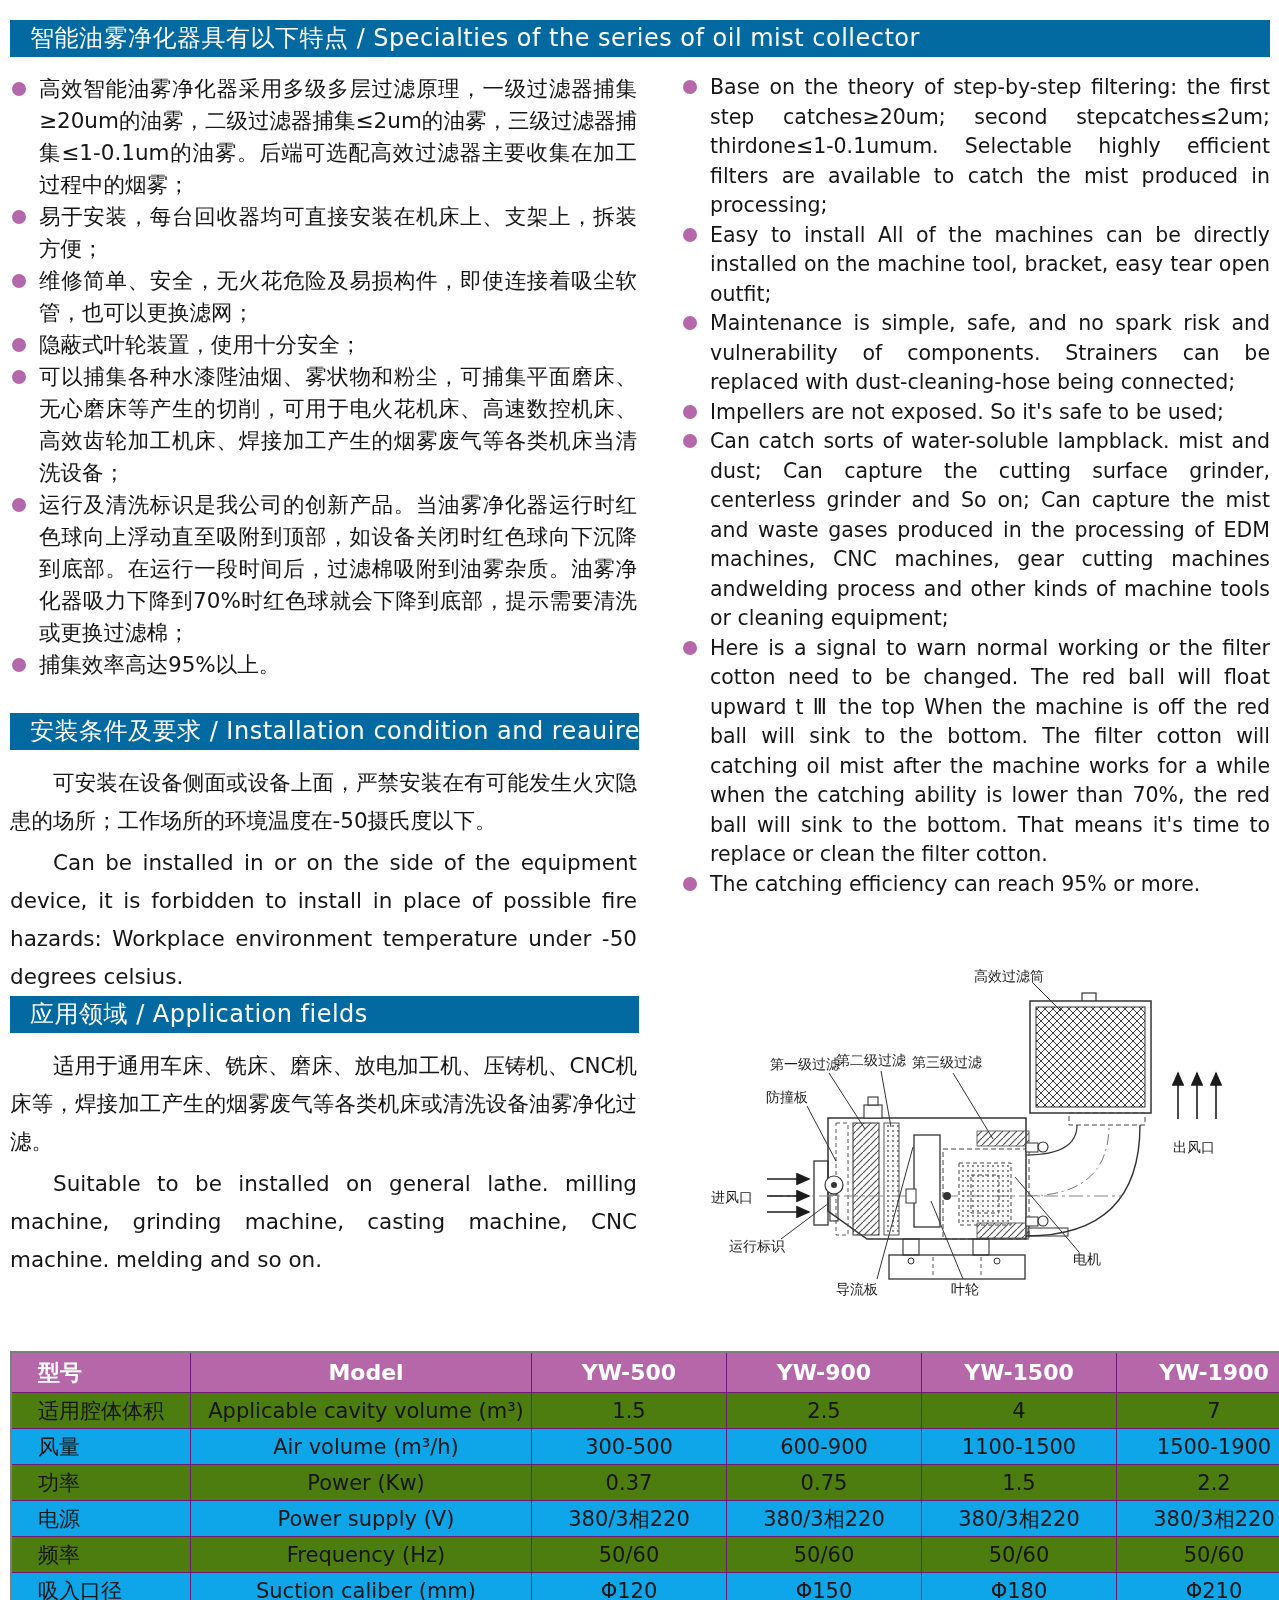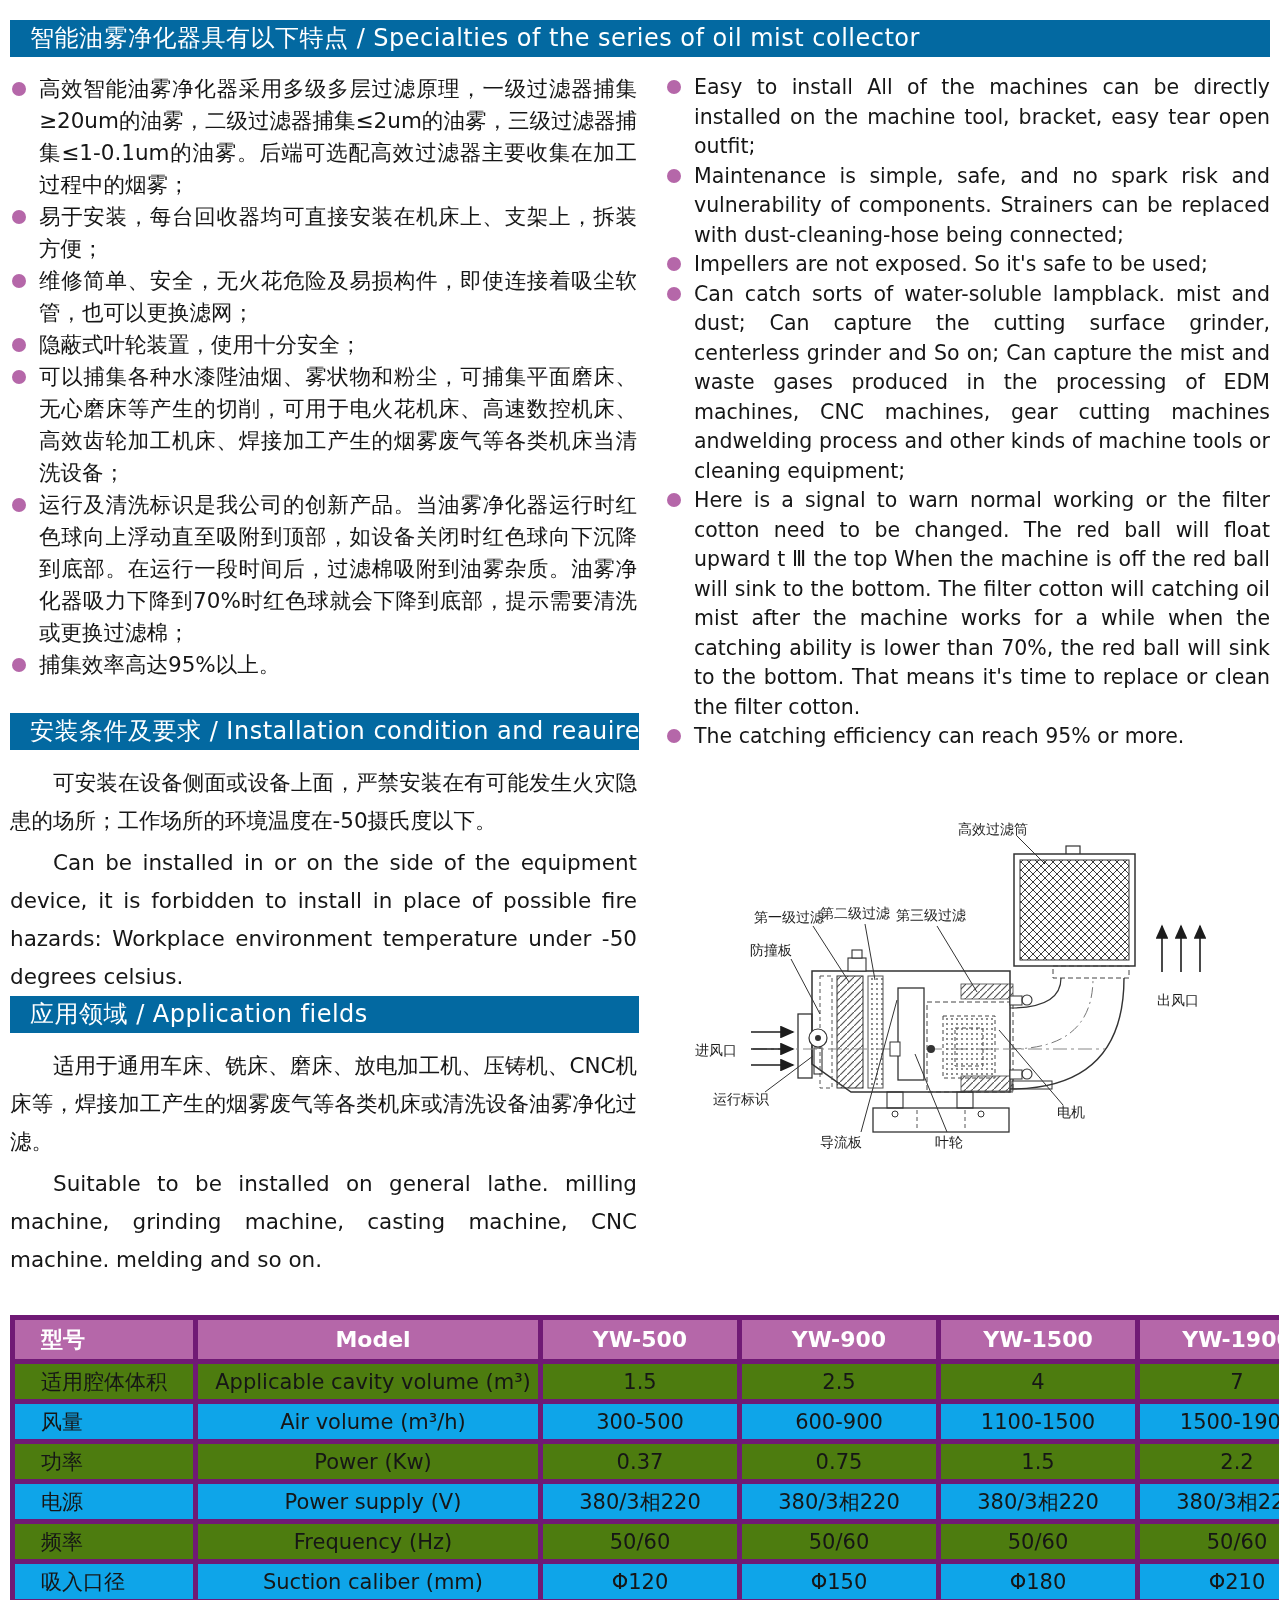--- a/index.html
+++ b/index.html
@@ -9,21 +9,21 @@
     color:#161616;
   }
   .page{padding:20px 9px 0 10px;box-sizing:border-box;}
   .section-bar{
     background:#0369a1;color:#ffffff;height:37px;line-height:37px;
     font-size:24px;padding-left:20px;box-sizing:border-box;
     letter-spacing:0.5px;white-space:nowrap;overflow:hidden;
   }
   .section-bar.full{width:1260px;}
   .section-bar.half{width:629px;}
-  .columns{display:flex;gap:28px;margin-top:16px;}
+  .columns{display:flex;gap:44px;margin-top:16px;}
   .col-left{width:627px;}
   .col-right{width:605px;}
   ul.bullets{list-style:none;margin:0;padding:0;text-align:justify;}
   ul.bullets.cn{font-size:21.5px;line-height:32px;}
   ul.bullets.en{font-size:20.5px;line-height:29.5px;}
   ul.bullets li{position:relative;padding-left:29px;margin:0;}
   .dot{
     position:absolute;left:2px;top:9px;width:14px;height:14px;
     border-radius:50%;background:#b567a9;
   }
@@ -33,21 +33,21 @@
   .para.en{margin-top:4px;}
   .mt{margin-top:32px;}
   .mt2{}
   .diagram{margin-top:50px;}
   svg text{font-family:"DejaVu Sans","Liberation Sans",sans-serif;font-size:14px;fill:#1c1c1c;}
   table.spec{
     border-collapse:collapse;table-layout:fixed;width:1260px;margin-top:36px;
     border:2px solid #7c8083;
   }
   .spec th,.spec td{
-    border:5px solid #701a75;height:35px;padding:0;font-size:21px;
+    border:1px solid #701a75;height:35px;padding:0;font-size:21px;
     overflow:hidden;white-space:nowrap;
   }
   .spec thead th{
     background:#b567a9;color:#ffffff;height:39px;font-size:22px;font-weight:bold;
   }
   .spec .c-cn{width:152px;text-align:left;padding-left:26px;}
   .spec .c-en{width:330px;text-align:center;padding-left:10px;}
   .spec .c-val{width:194px;text-align:center;}
   .spec tbody tr.even td{background:#0ea5e9;}
   .spec tbody tr.odd td{background:#4d7c0f;}
@@ -82,20 +82,21 @@
 
       <div class="section-bar half mt2">
         <span>应用领域 / Application fields</span>
       </div>
       <p class="para cn">适用于通用车床、铣床、磨床、放电加工机、压铸机、CNC机床等，焊接加工产生的烟雾废气等各类机床或清洗设备油雾净化过滤。</p>
       <p class="para en">Suitable to be installed on general lathe. milling machine, grinding machine, casting machine, CNC machine. melding and so on.</p>
     </div>
 
     <div class="col-right">
       <ul class="bullets en">
+        <li><span class="dot"></span><span>Base on the theory of step-by-step filtering: the first step catches≥20um; second stepcatches≤2um; thirdone≤1-0.1umum. Selectable highly efficient filters are available to catch the mist produced in processing;</span></li>
         <li><span class="dot"></span><span>Easy to install All of the machines can be directly installed on the machine tool, bracket, easy tear open outfit;</span></li>
         <li><span class="dot"></span><span>Maintenance is simple, safe, and no spark risk and vulnerability of components.  Strainers can be replaced with dust-cleaning-hose being connected;</span></li>
         <li><span class="dot"></span><span>Impellers are not exposed. So it's safe to be used;</span></li>
         <li><span class="dot"></span><span>Can catch sorts of water-soluble lampblack. mist and dust; Can capture the cutting surface grinder, centerless grinder and So on; Can capture the mist and waste gases produced in the processing of EDM machines, CNC machines, gear cutting machines andwelding process and other kinds of machine tools or cleaning equipment;</span></li>
         <li><span class="dot"></span><span>Here is a signal to warn normal working or the filter cotton need to be changed. The red ball will float upward t Ⅲ the top When the machine is off the red ball will sink to the bottom. The filter cotton will catching oil mist after the machine works for a while when the catching ability is lower than 70%, the red ball will sink to the bottom. That means it's time to replace or clean the filter cotton.</span></li>
         <li><span class="dot"></span><span>The catching efficiency can reach 95% or more.</span></li>
       </ul>
 
       <div class="diagram">
         <svg width="580" height="362" viewBox="0 0 580 362">

